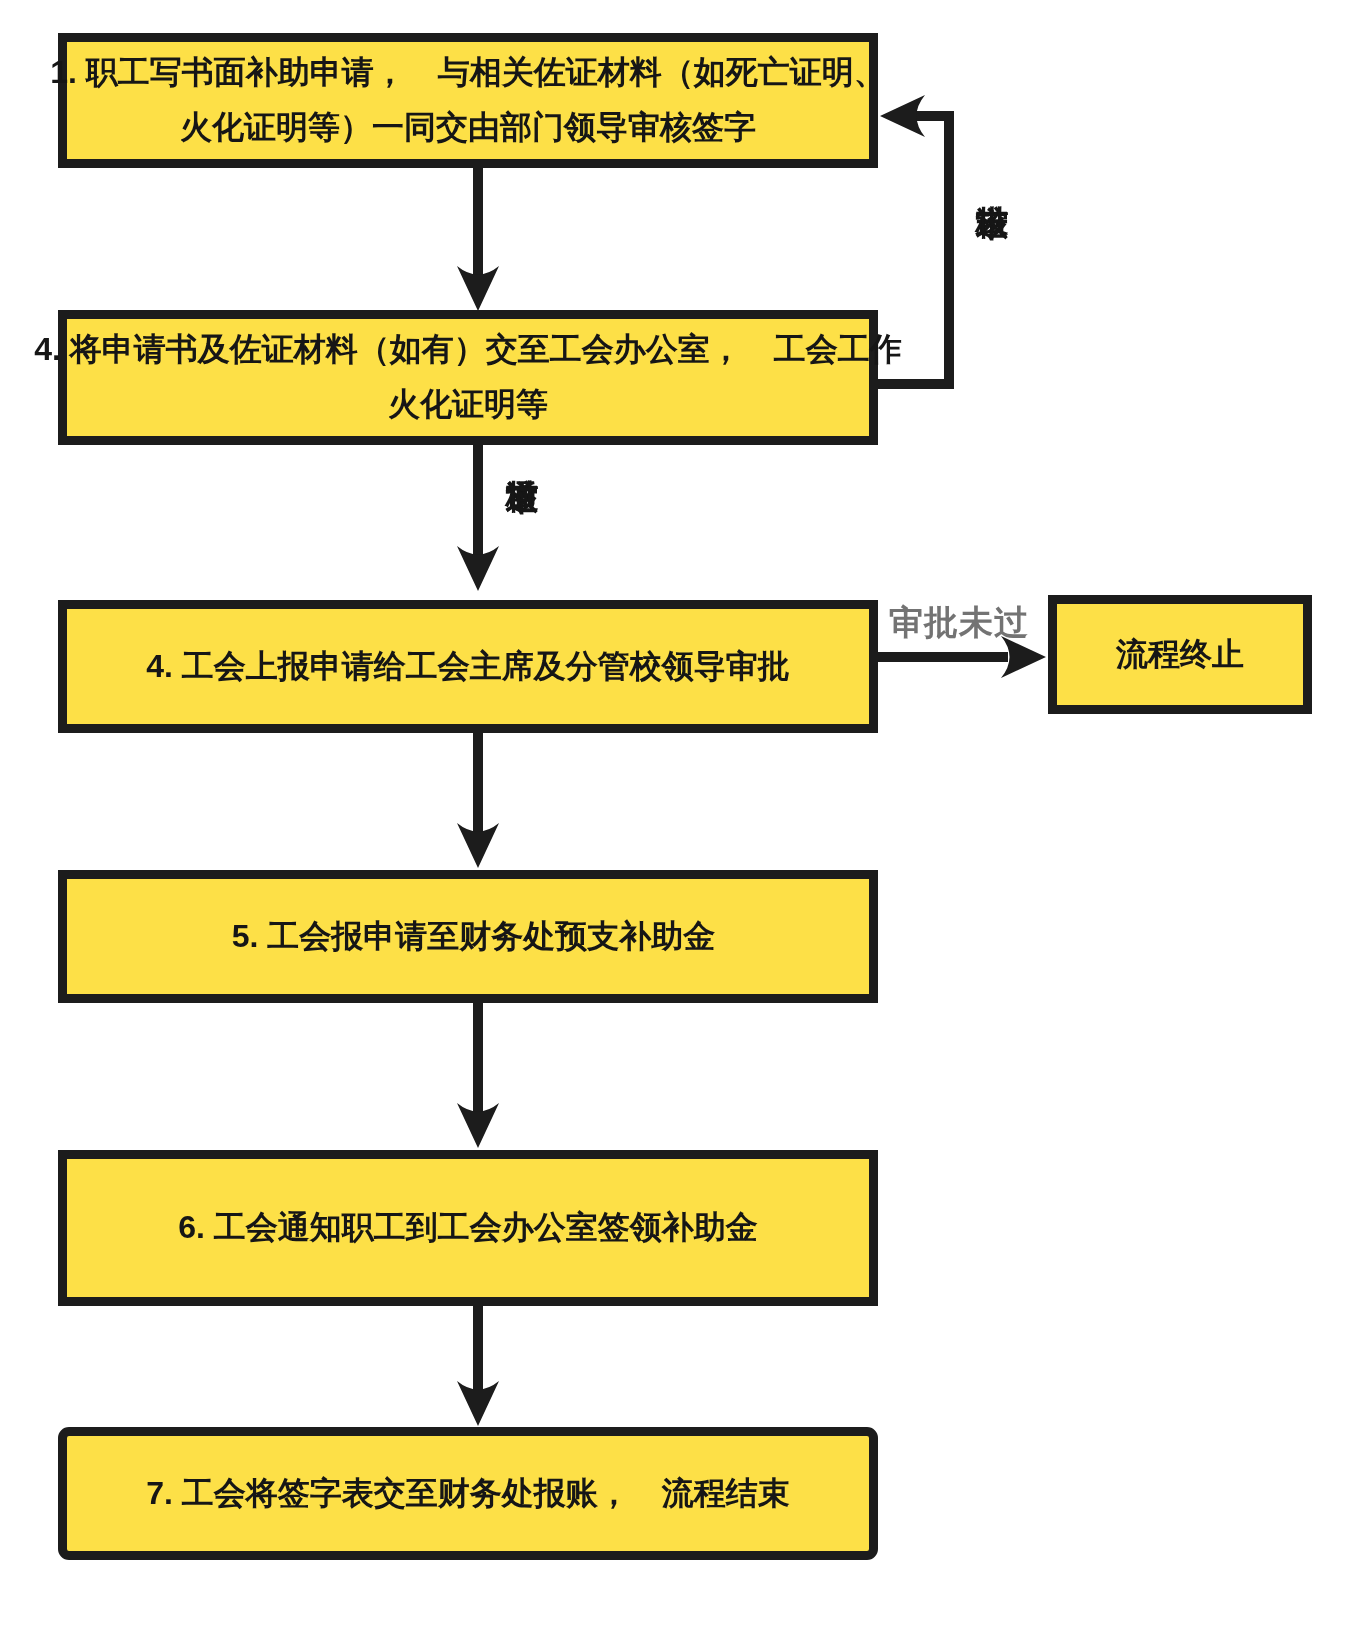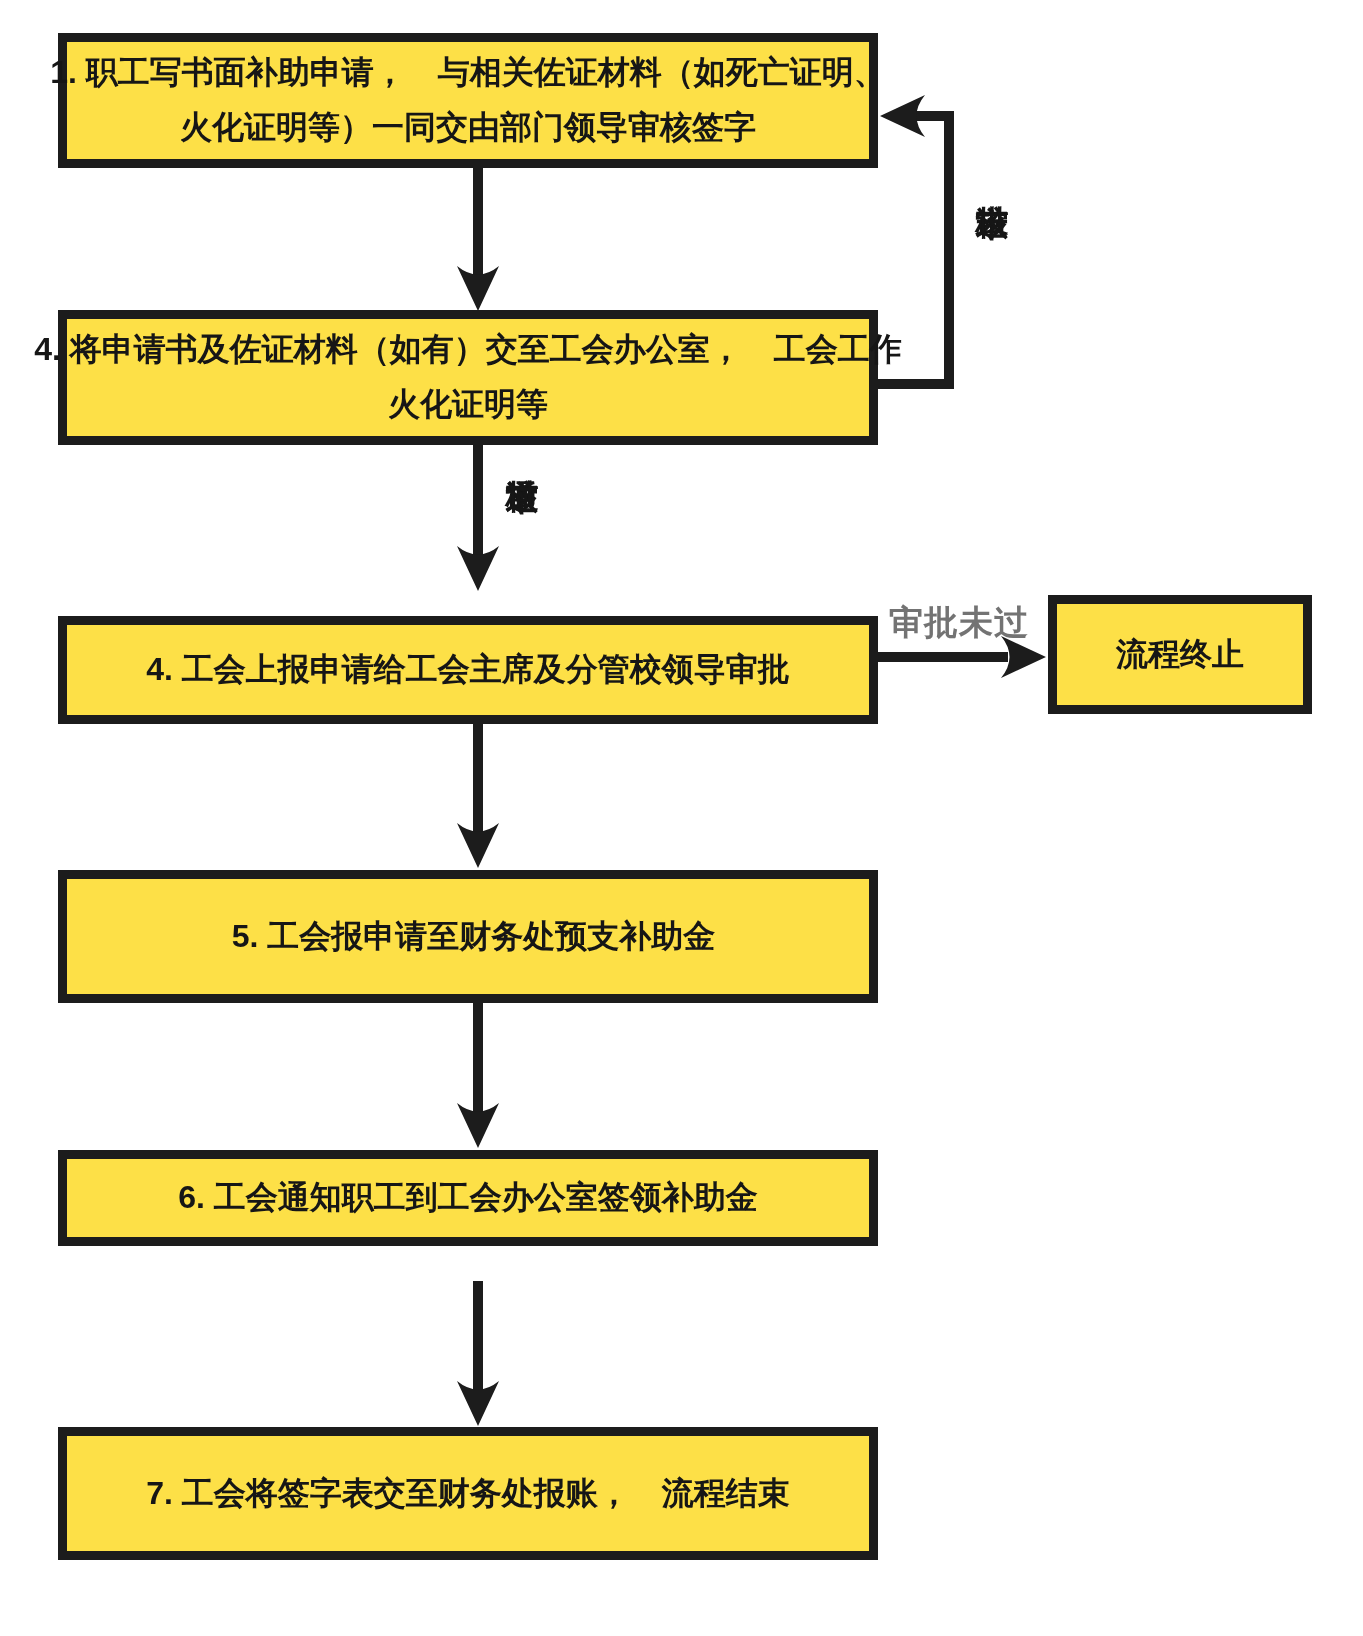--- a/index.html
+++ b/index.html
@@ -47,24 +47,24 @@
     justify-content: center;
     gap: 21px;
     font-size: 32px;
     font-weight: 700;
     line-height: 1.05;
     text-align: center;
     white-space: nowrap;
   }
   #box-step-1 { top: 33px;   height: 135px; }
   #box-step-2 { top: 310px;  height: 135px; }
-  #box-step-4 { top: 616px;  height: 108px; }
+  #box-step-4 { top: 600px;  height: 133px; }
   #box-step-5 { top: 870px;  height: 133px; padding-left: 11px; }
-  #box-step-6 { top: 1150px; height: 96px; }
-  #box-step-7 { top: 1427px; height: 133px; }
+  #box-step-6 { top: 1150px; height: 156px; }
+  #box-step-7 { top: 1427px; height: 133px; border-radius: 11px; }
   #box-terminate {
     left: 1048px;
     top: 595px;
     width: 264px;
     height: 119px;
     font-size: 32px;
   }
   .vlabel {
     position: absolute;
     writing-mode: vertical-rl;

